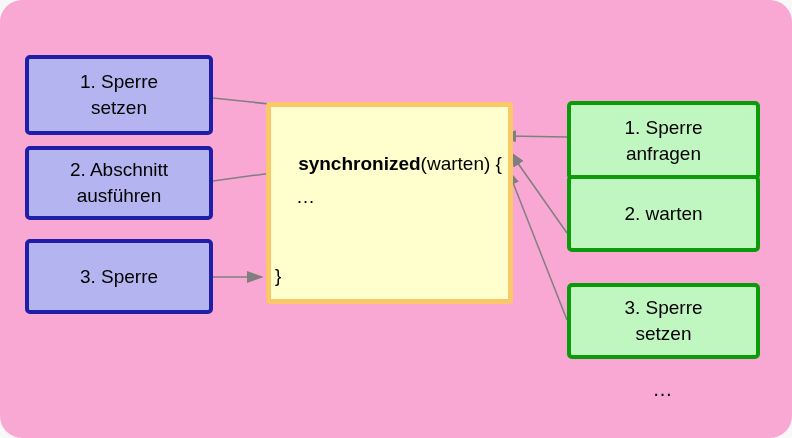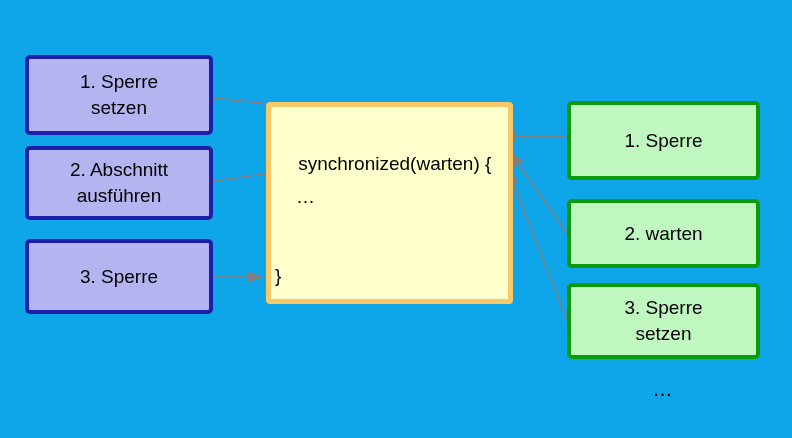--- a/index.html
+++ b/index.html
@@ -6,21 +6,22 @@
   body {
     width: 792px; height: 438px;
     background: #f8f8f8;
     font-family: "Liberation Sans", sans-serif;
     color: #000;
     overflow: hidden;
   }
   .stage {
     position: relative;
     width: 792px; height: 438px;
-    background: #0ea5e9;
+    background: #f9a8d4;
+    border-radius: 22px;
   }
   .arrow-layer {
     position: absolute; left: 0; top: 0;
     width: 792px; height: 438px;
     pointer-events: none;
   }
   .step-box {
     position: absolute;
     box-sizing: border-box;
     display: flex;
@@ -51,21 +52,21 @@
     background: #ffffcd;
     border: 5px solid #fbc869;
     border-radius: 4px;
   }
   .code-line {
     position: absolute;
     font-size: 19px;
     line-height: 26px;
     white-space: pre;
   }
-  .code-line .kw { font-weight: normal; }
+  .code-line .kw { font-weight: bold; }
   .more-ellipsis {
     position: absolute;
     left: 567px; top: 376px;
     width: 193px;
     text-align: center;
     font-size: 20px;
     line-height: 26px;
     letter-spacing: 2px;
   }
 </style>
@@ -102,22 +103,23 @@
 
   <div class="code-box"></div>
   <div class="code-line" style="left:277px; top:125px;">
     <span class="kw">synchronized</span><span>(warten) {</span>
   </div>
   <div class="code-line" style="left:296px; top:184px;">…</div>
   <div class="code-line" style="left:275px; top:263px;">}</div>
 
   <div class="step-box green-box" style="top:101px; height:79px;">
     <span>1. Sperre</span>
+    <span>anfragen</span>
   </div>
-  <div class="step-box green-box" style="top:199px; height:69px;">
+  <div class="step-box green-box" style="top:175px; height:77px;">
     <span>2. warten</span>
     <span></span>
   </div>
   <div class="step-box green-box" style="top:283px; height:76px;">
     <span>3. Sperre</span>
     <span>setzen</span>
   </div>
 
   <div class="more-ellipsis">…</div>
 

